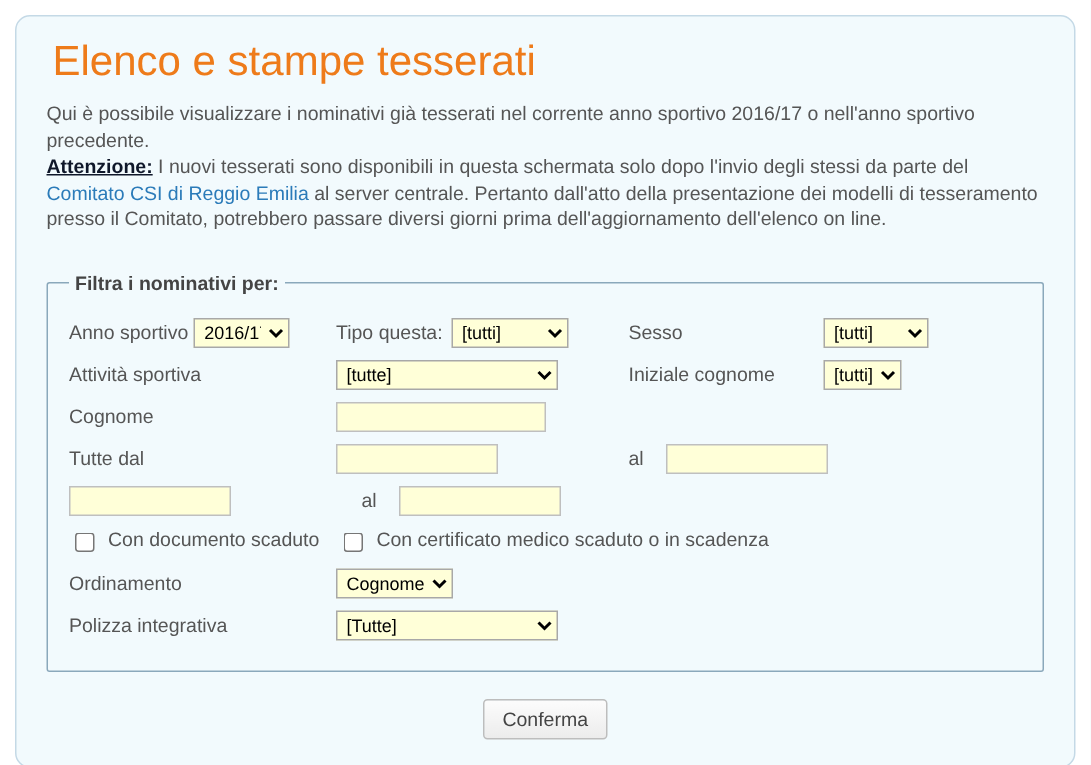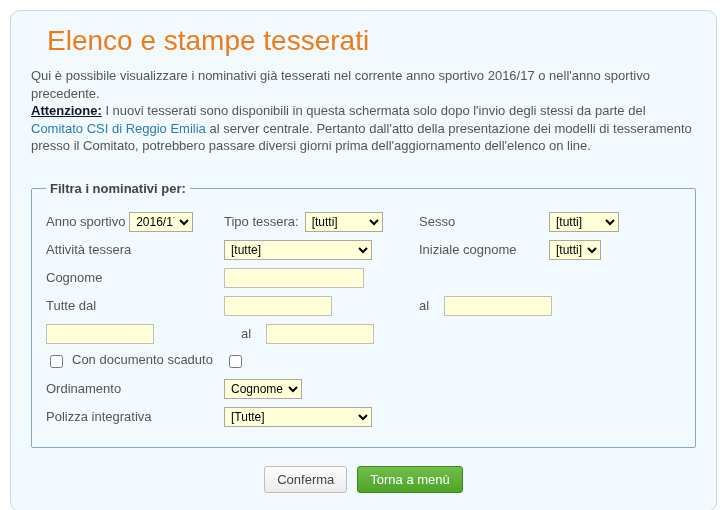--- a/index.html
+++ b/index.html
@@ -16,21 +16,21 @@
     border: 1px solid #c4d9e6;
     border-radius: 10px;
     background: #f2fafd;
     padding: 12px 20px 18px 20px;
   }
   h1 {
     font-family: "Trebuchet MS", Arial, sans-serif;
     font-size: 28px;
     color: #ee7b1a;
     font-weight: normal;
-    margin: 2px 0 10px 16px;
+    margin: 2px 0 10px 4px;
   }
   .intro {
     font-size: 13px;
     line-height: 1.35;
     color: #555;
     margin-bottom: 26px;
   }
   .intro b { color: #0f172a; text-decoration: underline; }
   .intro .link { color: #2b7bb9; }
   fieldset {
@@ -125,38 +125,38 @@
     <legend>Filtra i nominativi per:</legend>
 
     <div class="row">
       <div class="col-a">
         <span class="lbl">Anno sportivo</span>
         <select class="w-anno">
           <option>2016/17</option>
         </select>
       </div>
       <div class="col-b">
-        <span class="lbl inline-lbl" style="margin-left:0;">Tipo tessera:</span>
+        <span class="lbl inline-lbl" style="margin-left:0;">Tipo questa:</span>
         <select class="w-tipo">
           <option>[tutti]</option>
         </select>
       </div>
       <div class="col-c">
         <span class="lbl">Sesso</span>
       </div>
       <div class="col-d">
         <select class="w-sesso">
           <option>[tutti]</option>
         </select>
       </div>
     </div>
 
     <div class="row">
       <div class="col-a">
-        <span class="lbl">Attività tessera</span>
+        <span class="lbl">Attività sportiva</span>
       </div>
       <div class="col-b">
         <select class="w-attivita">
           <option>[tutte]</option>
         </select>
       </div>
       <div class="col-c">
         <span class="lbl">Iniziale cognome</span>
       </div>
       <div class="col-d">
@@ -199,20 +199,21 @@
       </div>
       <div class="col-d">
         <input type="text" class="w-data" value="" style="">
       </div>
     </div>
 
     <div class="chk-row">
       <input type="checkbox" style="">
       <label>Con documento scaduto</label>
       <input type="checkbox" style="margin-left: 10px;">
+      <label>Con certificato medico scaduto o in scadenza</label>
     </div>
 
     <div class="row">
       <div class="col-a">
         <span class="lbl">Ordinamento</span>
       </div>
       <div class="col-b">
         <select class="w-ord">
           <option>Cognome</option>
         </select>
@@ -226,15 +227,14 @@
       <div class="col-b">
         <select class="w-polizza">
           <option>[Tutte]</option>
         </select>
       </div>
     </div>
   </fieldset>
 
   <div class="btns">
     <button class="btn btn-gray">Conferma</button>
-    <button class="btn btn-green">Torna a menù</button>
   </div>
 </div>
 
 </body></html>

